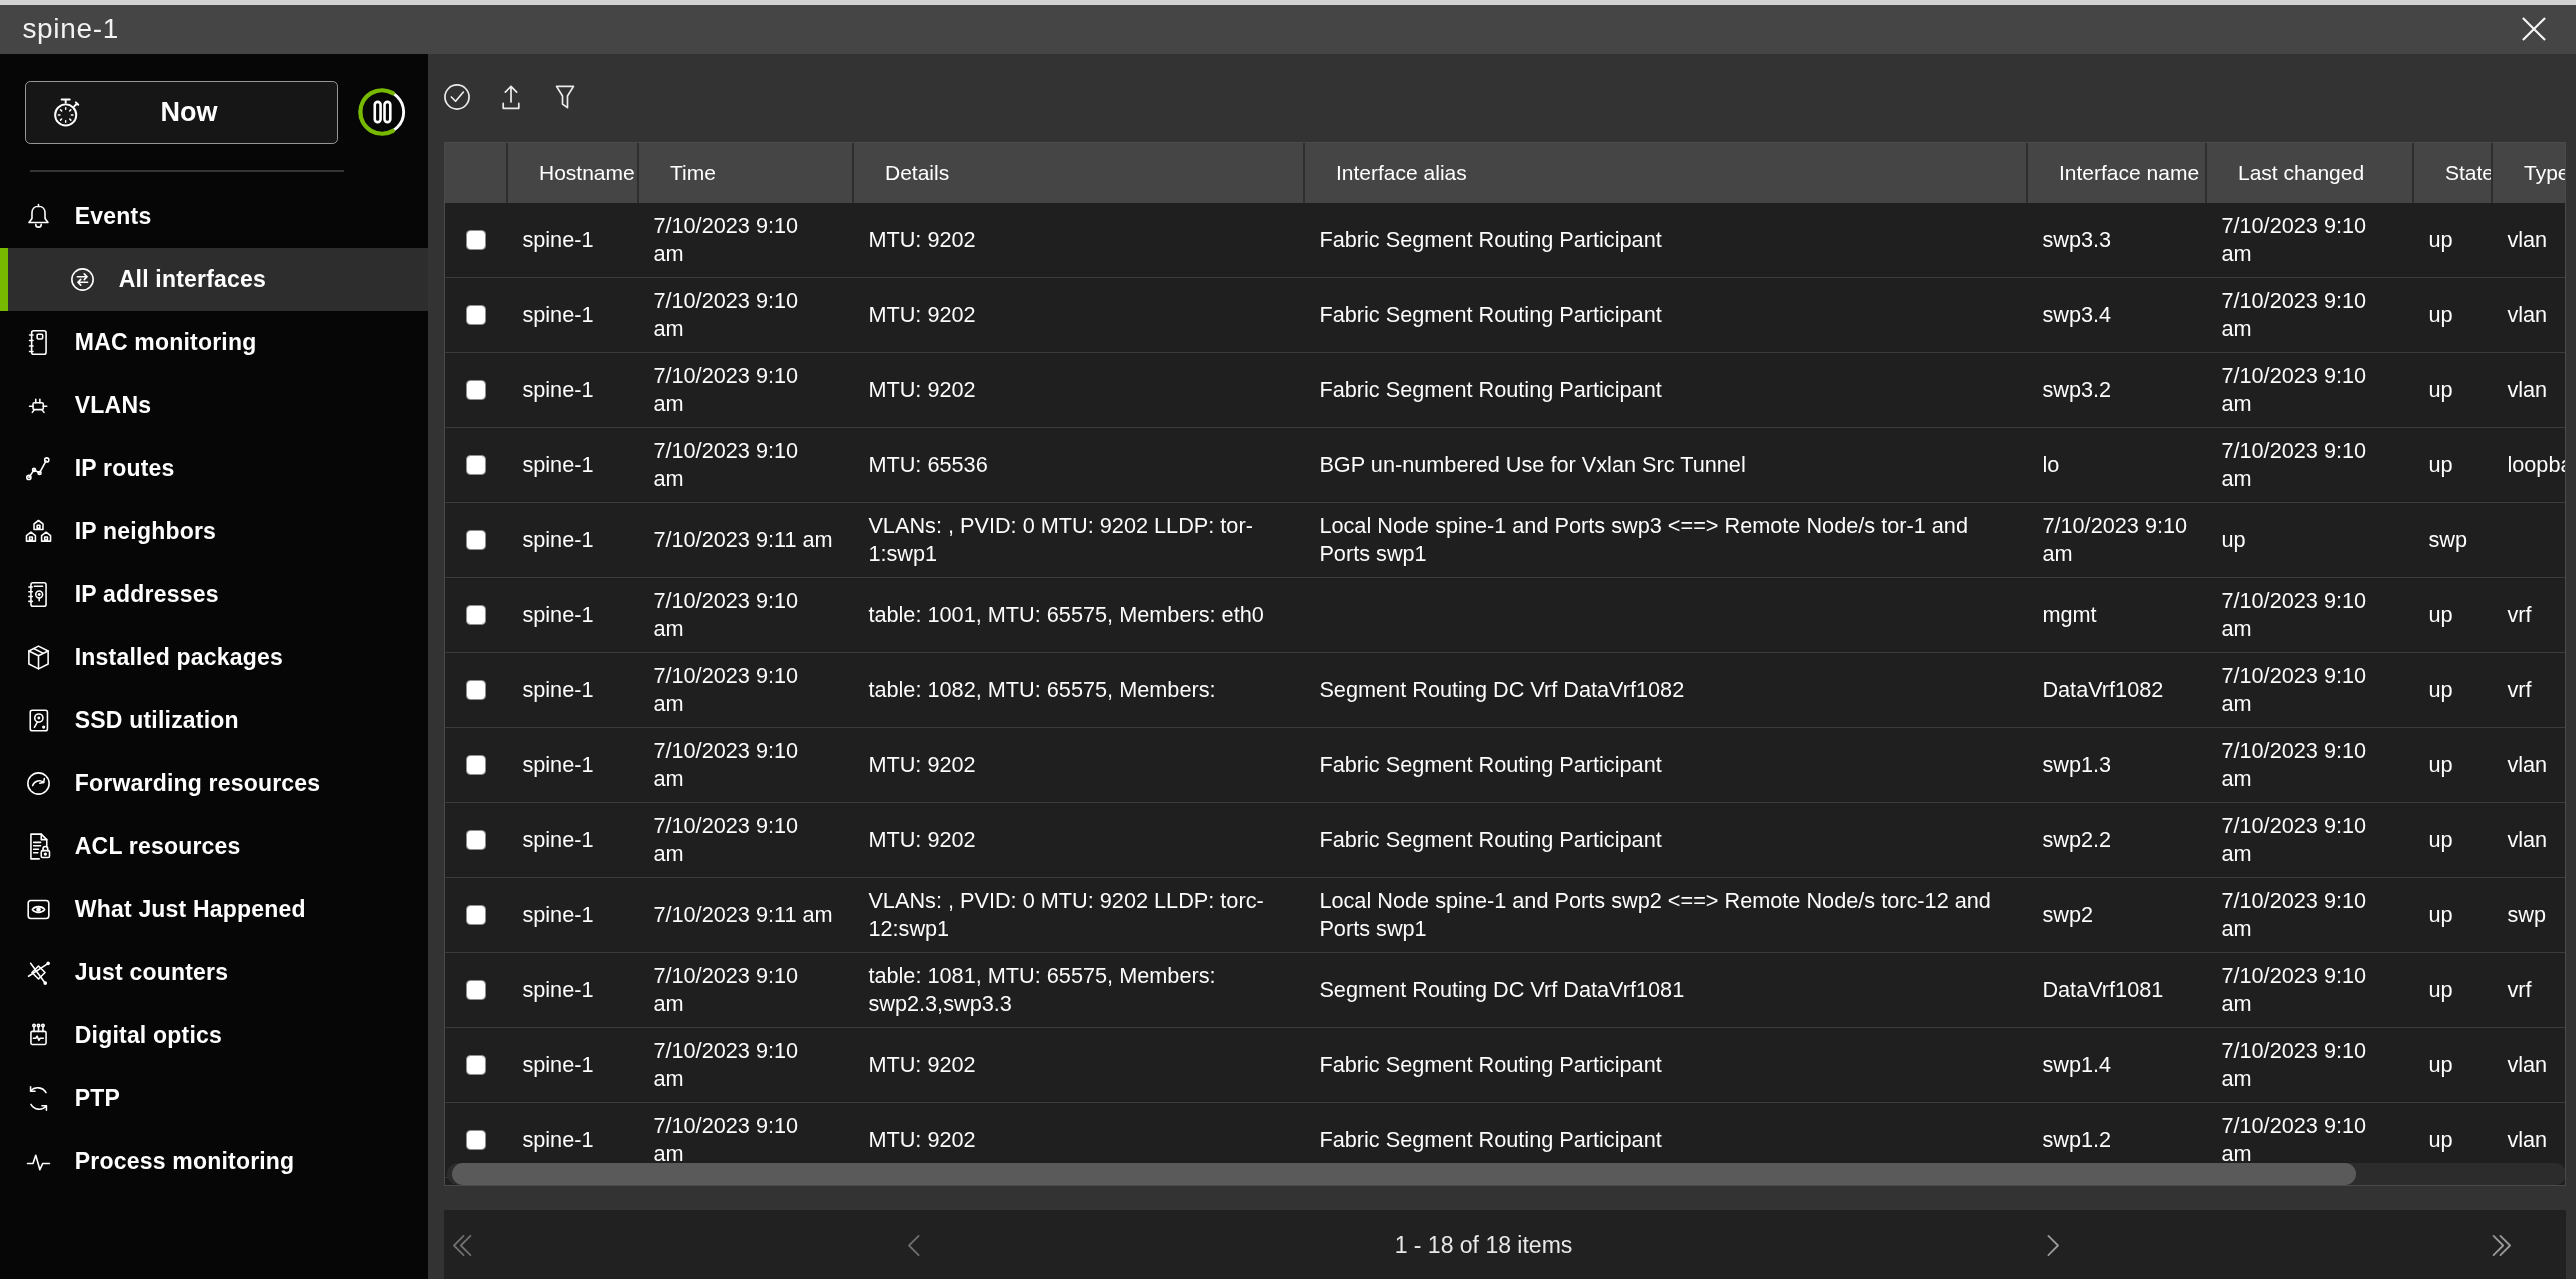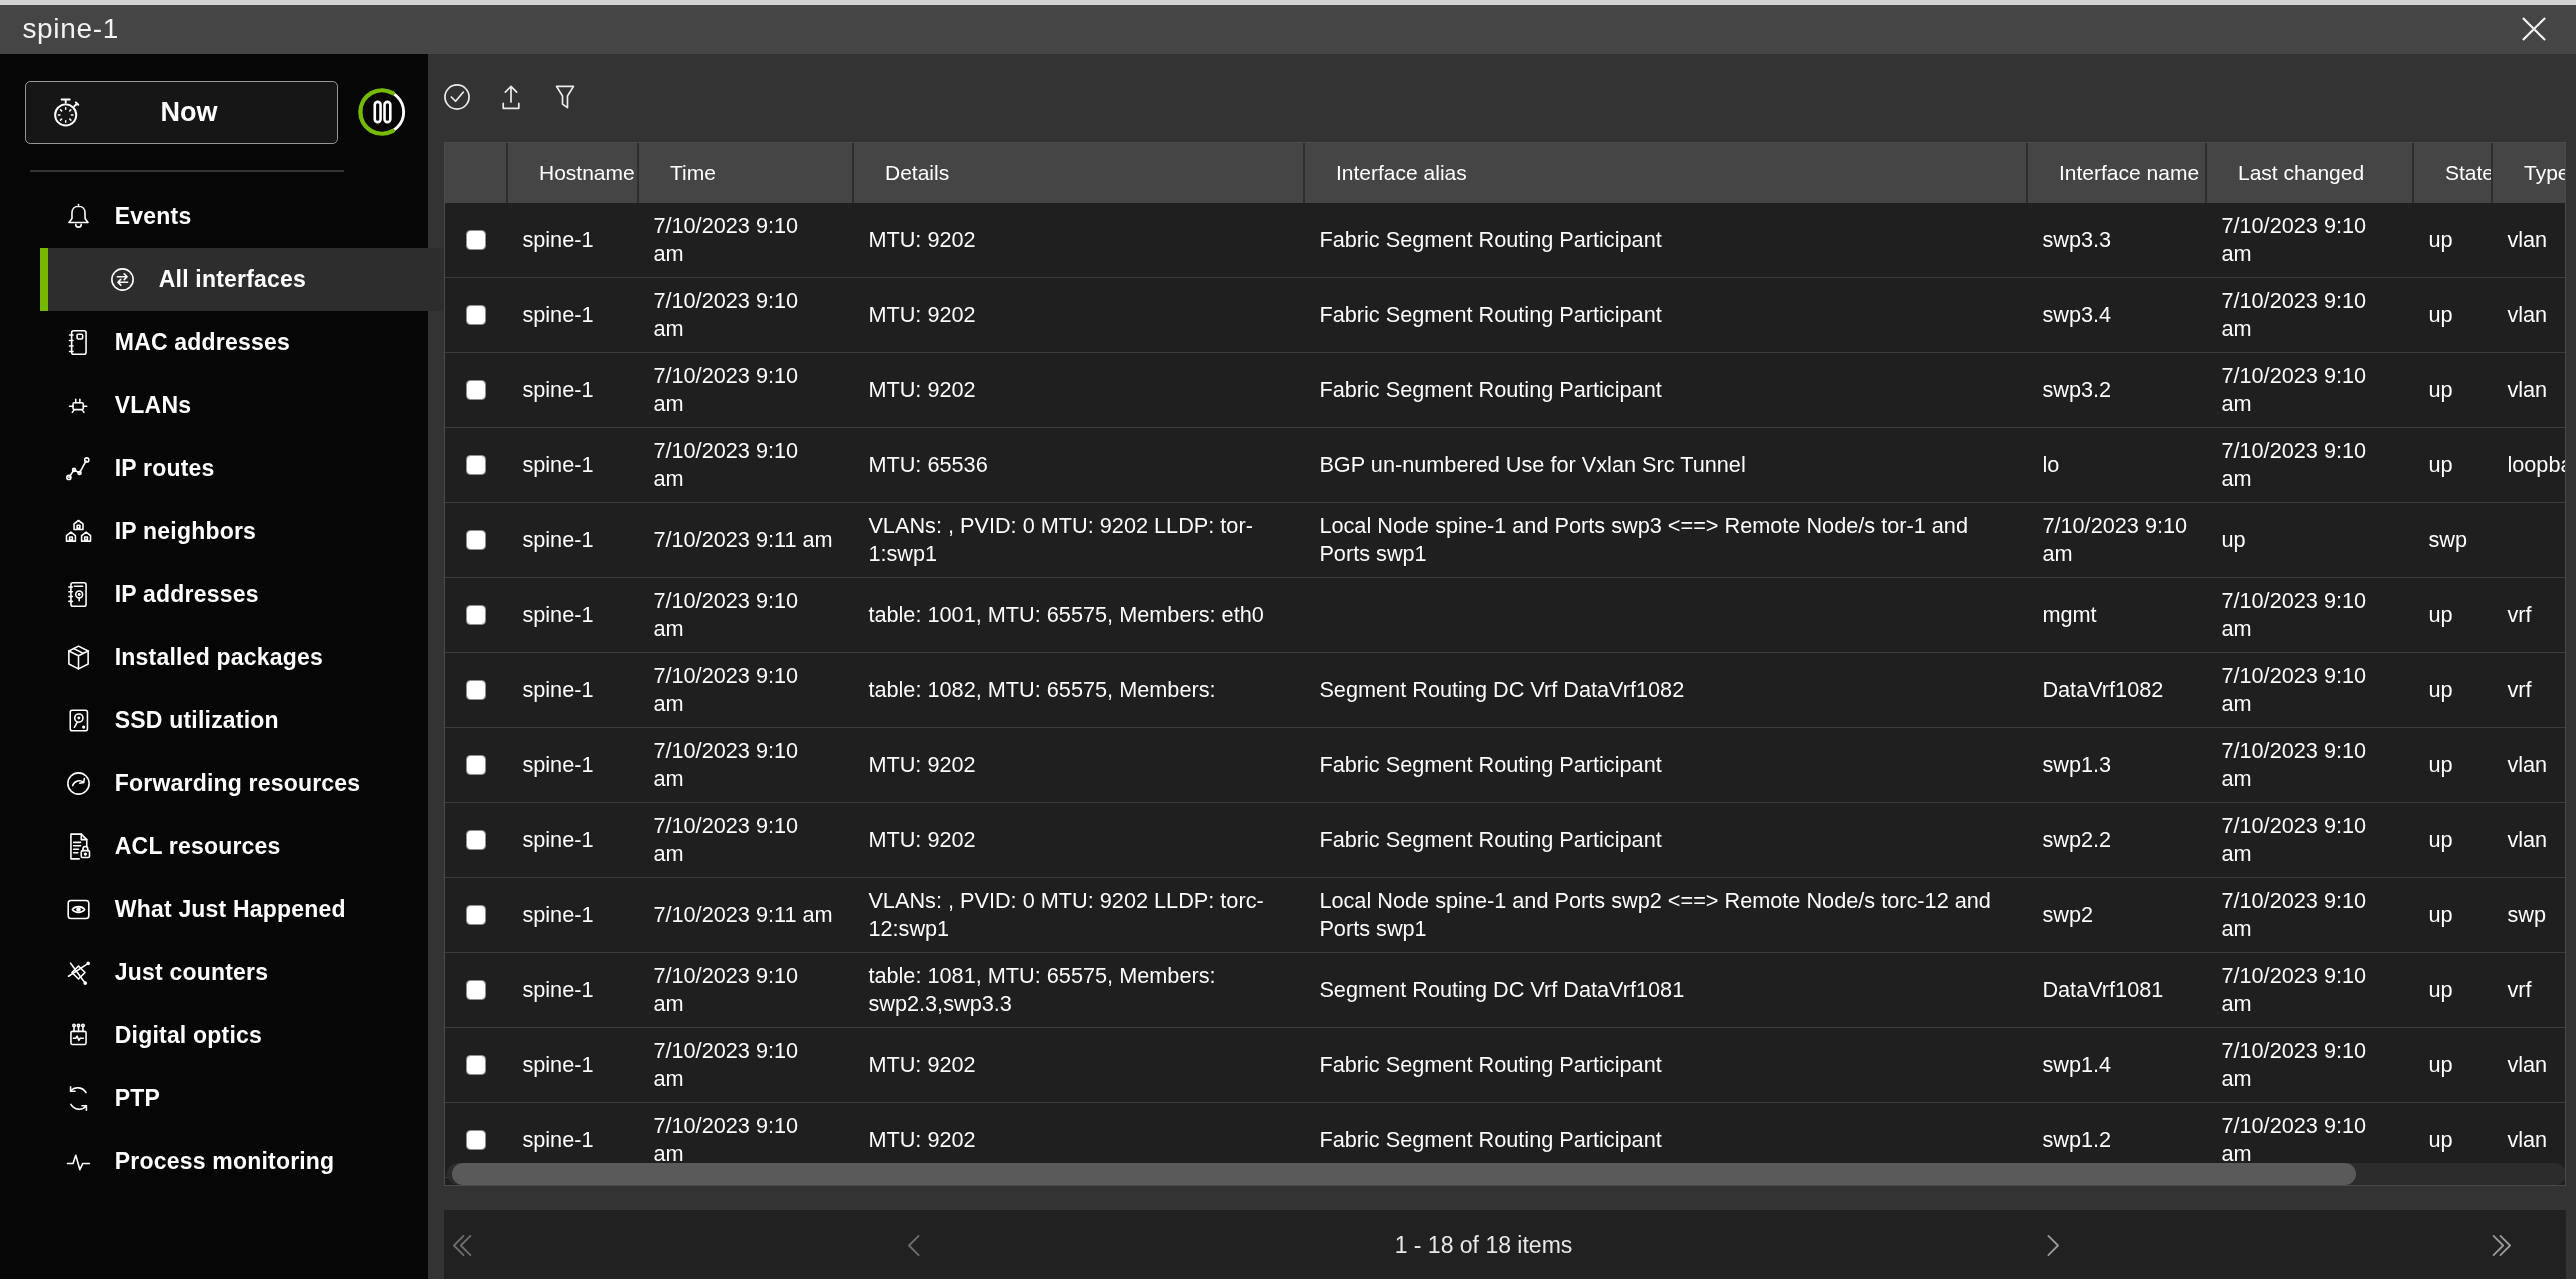--- a/index.html
+++ b/index.html
@@ -22,21 +22,21 @@
   
   .sidebar { position:absolute; left:0; top:54px; width:428px; height:1226px; background:#060606; }
   .now-btn { position:absolute; left:25px; top:27px; width:313px; height:63px;
              border:1.5px solid #979797; border-radius:5.2px; background:#161616;
              display:flex; align-items:center; cursor:pointer; }
   .now-btn .sw { margin-left:21px; }
   .now-btn .now-label { flex:1; text-align:center; font-size:27px; font-weight:700; color:#fff; margin-right:45px; }
   .pause-btn { position:absolute; left:356px; top:32px; width:52px; height:52px; cursor:pointer; }
   .sb-divider { position:absolute; left:30px; top:116px; width:314px; height:1.5px; background:#343434; }
 
-  .menu { position:absolute; left:0; top:131px; width:428px;margin-left:40px; }
+  .menu { position:absolute; left:0; top:131px; width:428px; }
   .menu-item { height:63px; display:flex; align-items:center; cursor:pointer; position:relative; }
   .menu-item .mi-icon { width:33px; height:33px; margin-left:22.4px; flex:none; }
   .menu-item .mi-label { margin-left:19.4px; font-size:23px; font-weight:600; color:#ffffff; letter-spacing:0.2px; white-space:nowrap; }
   .menu-item.selected { background:#2d2d2d;padding-left:44px; }
   .menu-item.selected::before { content:""; position:absolute; left:0; top:0; width:7.5px; height:100%; background:#76b900; }
 
   
   .toolbar { position:absolute; left:440px; top:80px; display:flex; gap:20px; }
   .tool { width:34px; height:34px; cursor:pointer; }
 
@@ -131,21 +131,21 @@
   </div>
 
   <div class="menu-item">
     <span class="mi-icon">
           <svg viewBox="0 0 48 48" fill="none" stroke="#ffffff" stroke-width="2.3" stroke-linecap="round" stroke-linejoin="round">
             <rect x="14" y="7" width="21" height="34" rx="3"></rect>
             <path d="M11 13h5 M11 21h5 M11 29h5 M11 37h5"></path>
             <rect x="22" y="12" width="8" height="7" rx="1.5"></rect>
           </svg>
         </span>
-    <span class="mi-label">MAC addresses</span>
+    <span class="mi-label">MAC monitoring</span>
   </div>
 
   <div class="menu-item">
     <span class="mi-icon">
           <svg viewBox="0 0 48 48" fill="none" stroke="#ffffff" stroke-width="2.3" stroke-linecap="round" stroke-linejoin="round">
             <path d="M20 15v5 M26 15v5"></path>
             <rect x="16" y="20" width="15" height="10" rx="2"></rect>
             <path d="M11 25h5 M31 25h5 M18 30l-3 4 M29 30l3 4"></path>
           </svg>
         </span>

